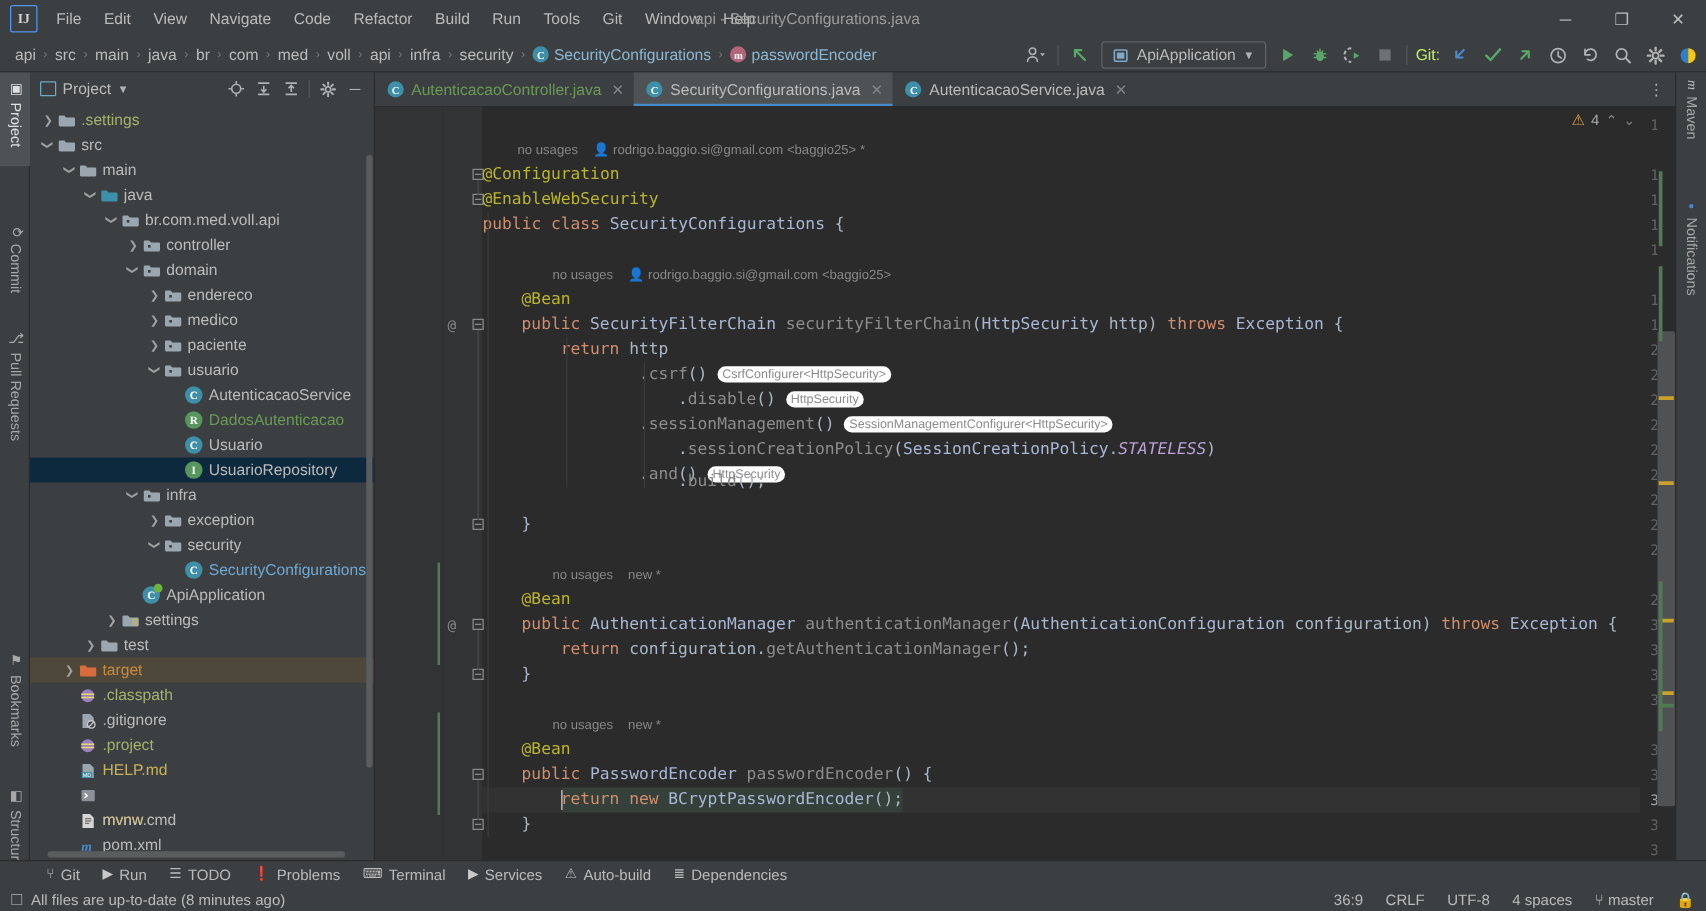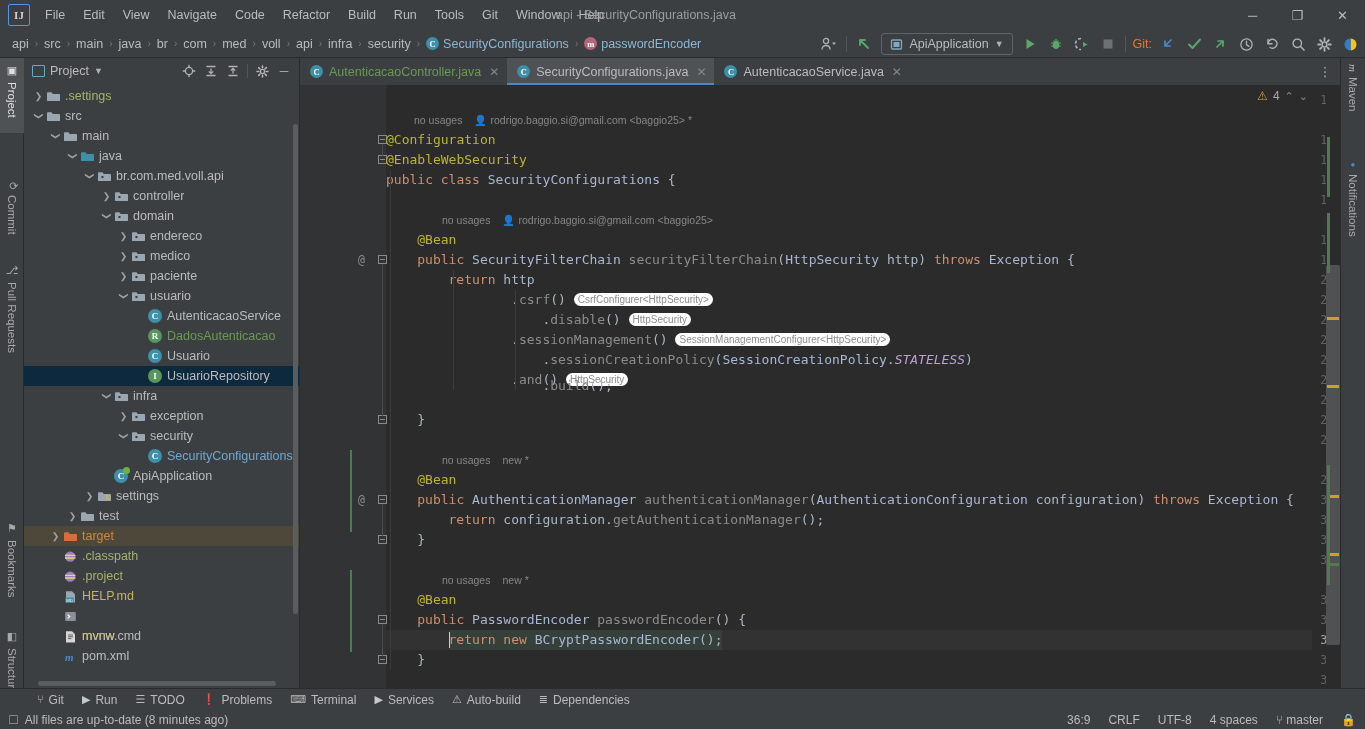--- a/index.html
+++ b/index.html
@@ -66,21 +66,21 @@
   .tbtn {
     width:26px; height:24px; display:flex; align-items:center; justify-content:center;
     border-radius:3px; position:relative;
   }
   .tb-sep { width:1px; height:16px; background:#555; margin:0 4px; }
   .runcfg {
     display:flex; align-items:center; gap:6px; height:22px; padding:0 8px;
     border:1px solid #5E6366; border-radius:3px; color:#BBBBBB; font-size:12.5px;
     margin:0 4px; white-space:nowrap;
   }
-  .git-label { color:#f97316; font-size:12.5px; padding:0 3px; }
+  .git-label { color:#bef264; font-size:12.5px; padding:0 3px; }
 
   
   .leftstrip {
     position:absolute; left:0; top:58px; width:24px; height:630px;
     background:#3C3F41; border-right:1px solid #2B2B2B;
   }
   .vtab {
     position:absolute; left:0; width:24px;
     writing-mode:vertical-rl; text-orientation:mixed;
     display:flex; align-items:center; justify-content:flex-start;
@@ -737,20 +737,31 @@
         </div>
         <div class="trow" style="padding-left: 25px;">
           <span class="arrow"></span>
           <span class="ficon">
             <svg width="15" height="13" viewBox="0 0 15 13">
               <circle cx="7.2" cy="6.6" r="5.2" fill="#9B7FBF"></circle>
               <path d="M2 5.4h10.4M2 8h10.4" stroke="#E8D96A" stroke-width="1.3"></path>
             </svg>
           </span>
           <span class="flabel" style="color: rgb(165, 177, 108);">.classpath</span>
+        </div>
+        <div class="trow" style="padding-left: 25px;">
+          <span class="arrow"></span>
+          <span class="ficon">
+            <svg width="15" height="13" viewBox="0 0 15 13">
+              <path d="M3 1.2h6l3 3v8.2H3z" fill="#9AA7B0"></path>
+              <circle cx="10" cy="9.6" r="3" fill="#3C3F41" stroke="#C7C7C7" stroke-width="1.1"></circle>
+              <path d="M8 11.6l4-4" stroke="#C7C7C7" stroke-width="1.1"></path>
+            </svg>
+          </span>
+          <span class="flabel" style="color: rgb(187, 187, 187);">.gitignore</span>
         </div>
         <div class="trow" style="padding-left: 25px;">
           <span class="arrow"></span>
           <span class="ficon">
             <svg width="15" height="13" viewBox="0 0 15 13">
               <circle cx="7.2" cy="6.6" r="5.2" fill="#9B7FBF"></circle>
               <path d="M2 5.4h10.4M2 8h10.4" stroke="#E8D96A" stroke-width="1.3"></path>
             </svg>
           </span>
           <span class="flabel" style="color: rgb(165, 177, 108);">.project</span>

